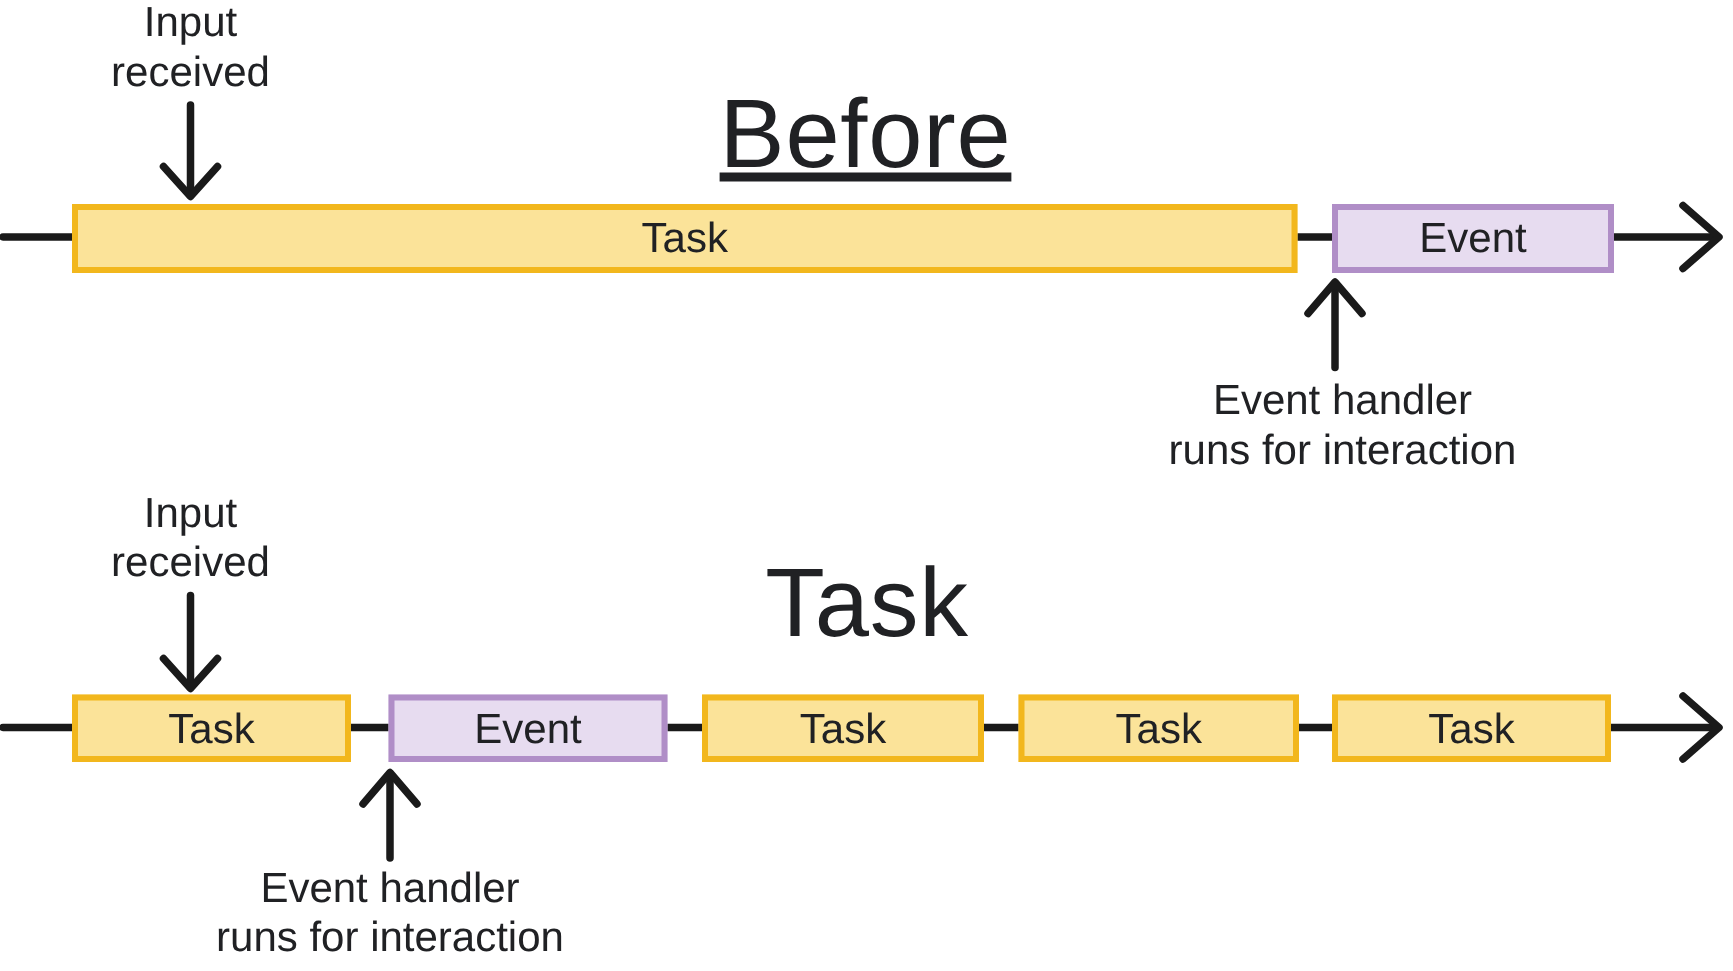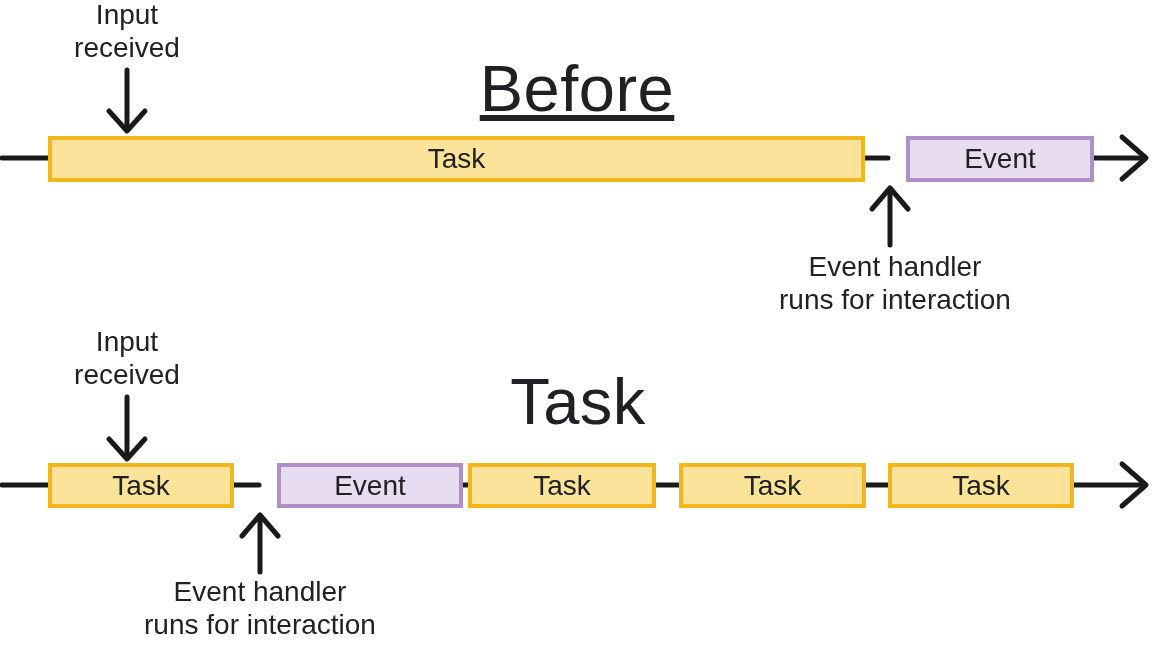--- a/index.html
+++ b/index.html
@@ -44,21 +44,20 @@
     line-height: 1;
     color: var(--text-color, #202124);
   }
   .seg.task {
     background: var(--task-fill, #FBE399);
     border-color: var(--task-border, #F2B71D);
   }
   .seg.event {
     background: var(--event-fill, #E7DCF0);
     border-color: var(--event-border, #B08EC7);
-    margin-left: 18px;
   }
   .label {
     position: absolute;
     z-index: 3;
     text-align: center;
     font-size: 28px;
     line-height: 33px;
   }
   .title {
     position: absolute;

